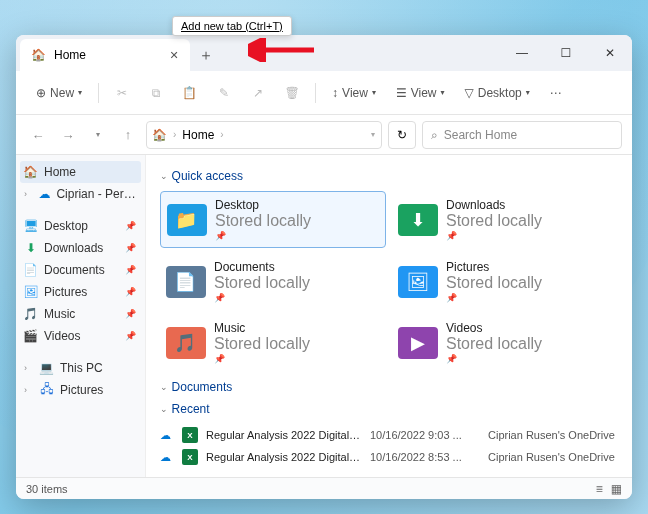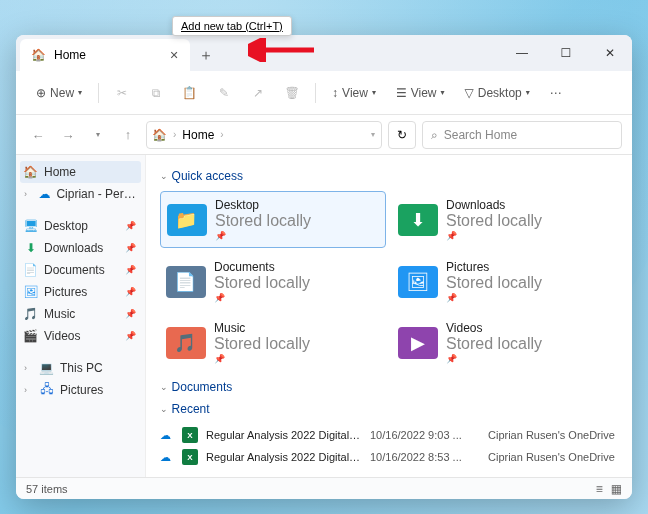--- a/index.html
+++ b/index.html
@@ -266,20 +266,20 @@
         <span class="xls">X</span>
         <span class="name">Regular Analysis 2022 Digital Citizen Life</span>
         <span class="date">10/16/2022 8:53 ...</span>
         <span class="loc">Ciprian Rusen's OneDrive</span>
       </div>
 
     </div>
   </div>
 
   <div class="statusbar">
-    <span>57 items</span>
+    <span>30 items</span>
     <div class="views">
       <span>≡</span>
       <span>▦</span>
     </div>
   </div>
 
 </div>
 
 </body></html>

